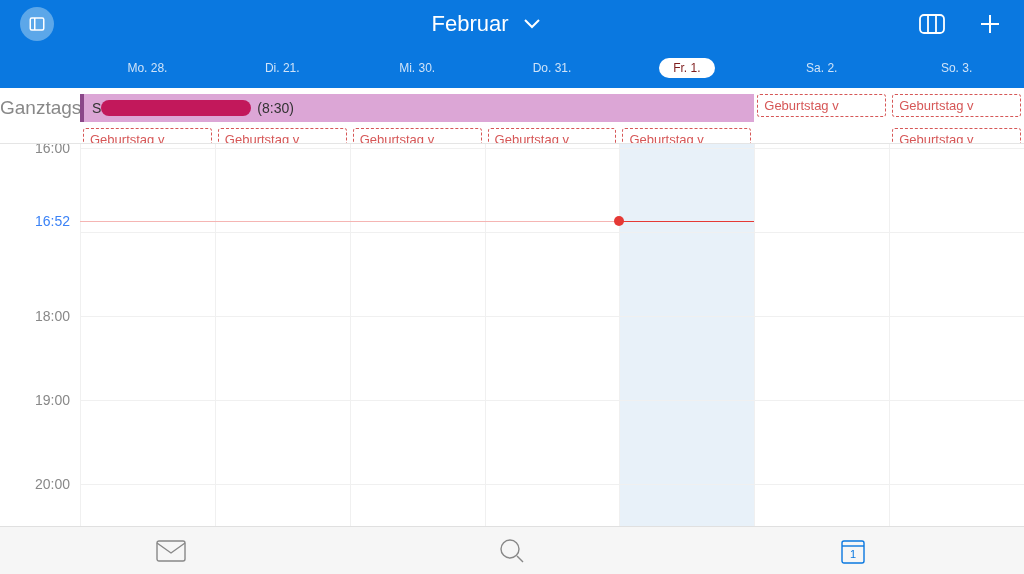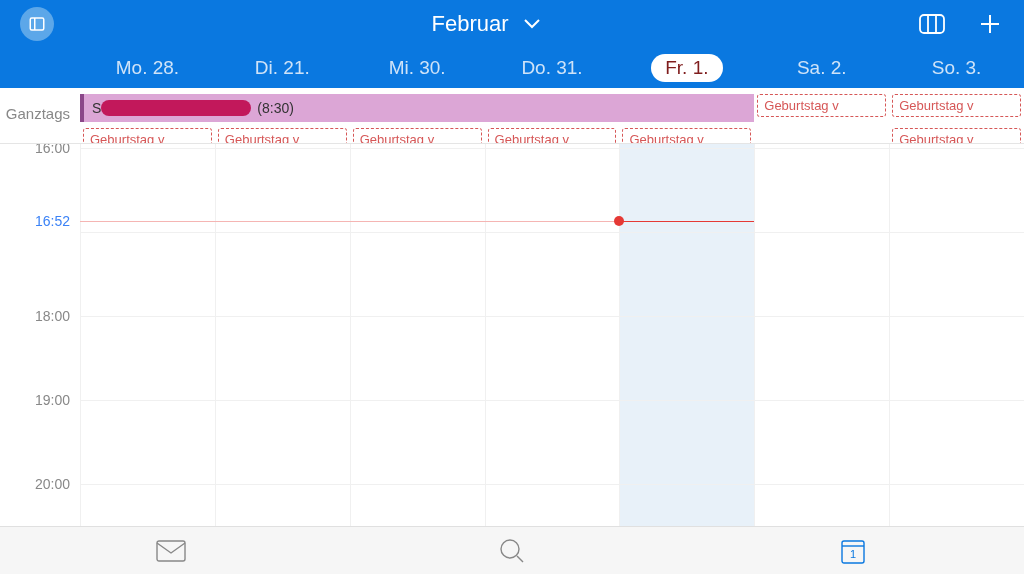--- a/index.html
+++ b/index.html
@@ -8,26 +8,26 @@
     .header { background: #0a78e0; color: #fff; height: 88px; display: flex; flex-direction: column; }
     .header-top { height: 48px; display: flex; align-items: center; justify-content: space-between; padding: 0 20px; gap: 28px; }
     .header-left { display: flex; align-items: center; }
     .sidebar-btn { width: 34px; height: 34px; border-radius: 50%; background: #5ca7e9; display: flex; align-items: center; justify-content: center; cursor: pointer; }
     .sidebar-btn svg { width: 18px; height: 18px; }
     .header-center { display: flex; align-items: center; gap: 14px; font-size: 22px; font-weight: 500; cursor: pointer; }
     .header-right { display: flex; align-items: center; gap: 30px; }
     .view-btn, .add-btn { width: 28px; height: 28px; display: flex; align-items: center; justify-content: center; cursor: pointer; }
     
     .days-row { height: 40px; display: flex; padding-left: 80px; }
-    .day-cell { flex: 1; display: flex; align-items: center; justify-content: center; font-size: 19px; color: #cfe3f8; cursor: pointer; }
+    .day-cell { flex: 1; display: flex; align-items: center; justify-content: center; font-size: 12px; color: #cfe3f8; cursor: pointer; }
     .day-cell.active { color: #0a78e0; }
     .day-pill { background: #fff; color: #7f1d1d; border-radius: 14px; padding: 3px 14px; font-weight: 500; }
 
     .allday-section { display: flex; border-bottom: 1px solid #e5e5e5; position: relative; overflow: hidden; }
-    .allday-label { width: 80px; min-width: 80px; color: #888; font-size: 15px; text-align: right; padding: 10px 10px 0 0; line-height: 1.1; margin-top: 8px; }
+    .allday-label { width: 80px; min-width: 80px; color: #888; font-size: 19px; text-align: right; padding: 10px 10px 0 0; line-height: 1.1; }
     .allday-grid { flex: 1; display: flex; gap: 0; height: 55px; position: relative; }
     .allday-col { flex: 1; position: relative; }
     
     .event-bar { position: absolute; top: 6px; height: 28px; background: #dca6d6; border-left: 4px solid #8b4789; display: flex; align-items: center; padding-left: 8px; font-size: 14px; color: #333; cursor: pointer; }
     .event-bar .redact { width: 150px; height: 16px; background: #c2185b; border-radius: 8px; margin-right: 6px; }
 
     .birthday-chip { position: absolute; border: 1.5px dashed #d65757; color: #d65757; background: #fff; font-size: 13px; padding: 3px 6px; border-radius: 3px; white-space: nowrap; overflow: hidden; cursor: pointer; }
 
     .time-grid { flex: 1; display: flex; position: relative; overflow: hidden; }
     .time-labels { width: 80px; min-width: 80px; position: relative; }

